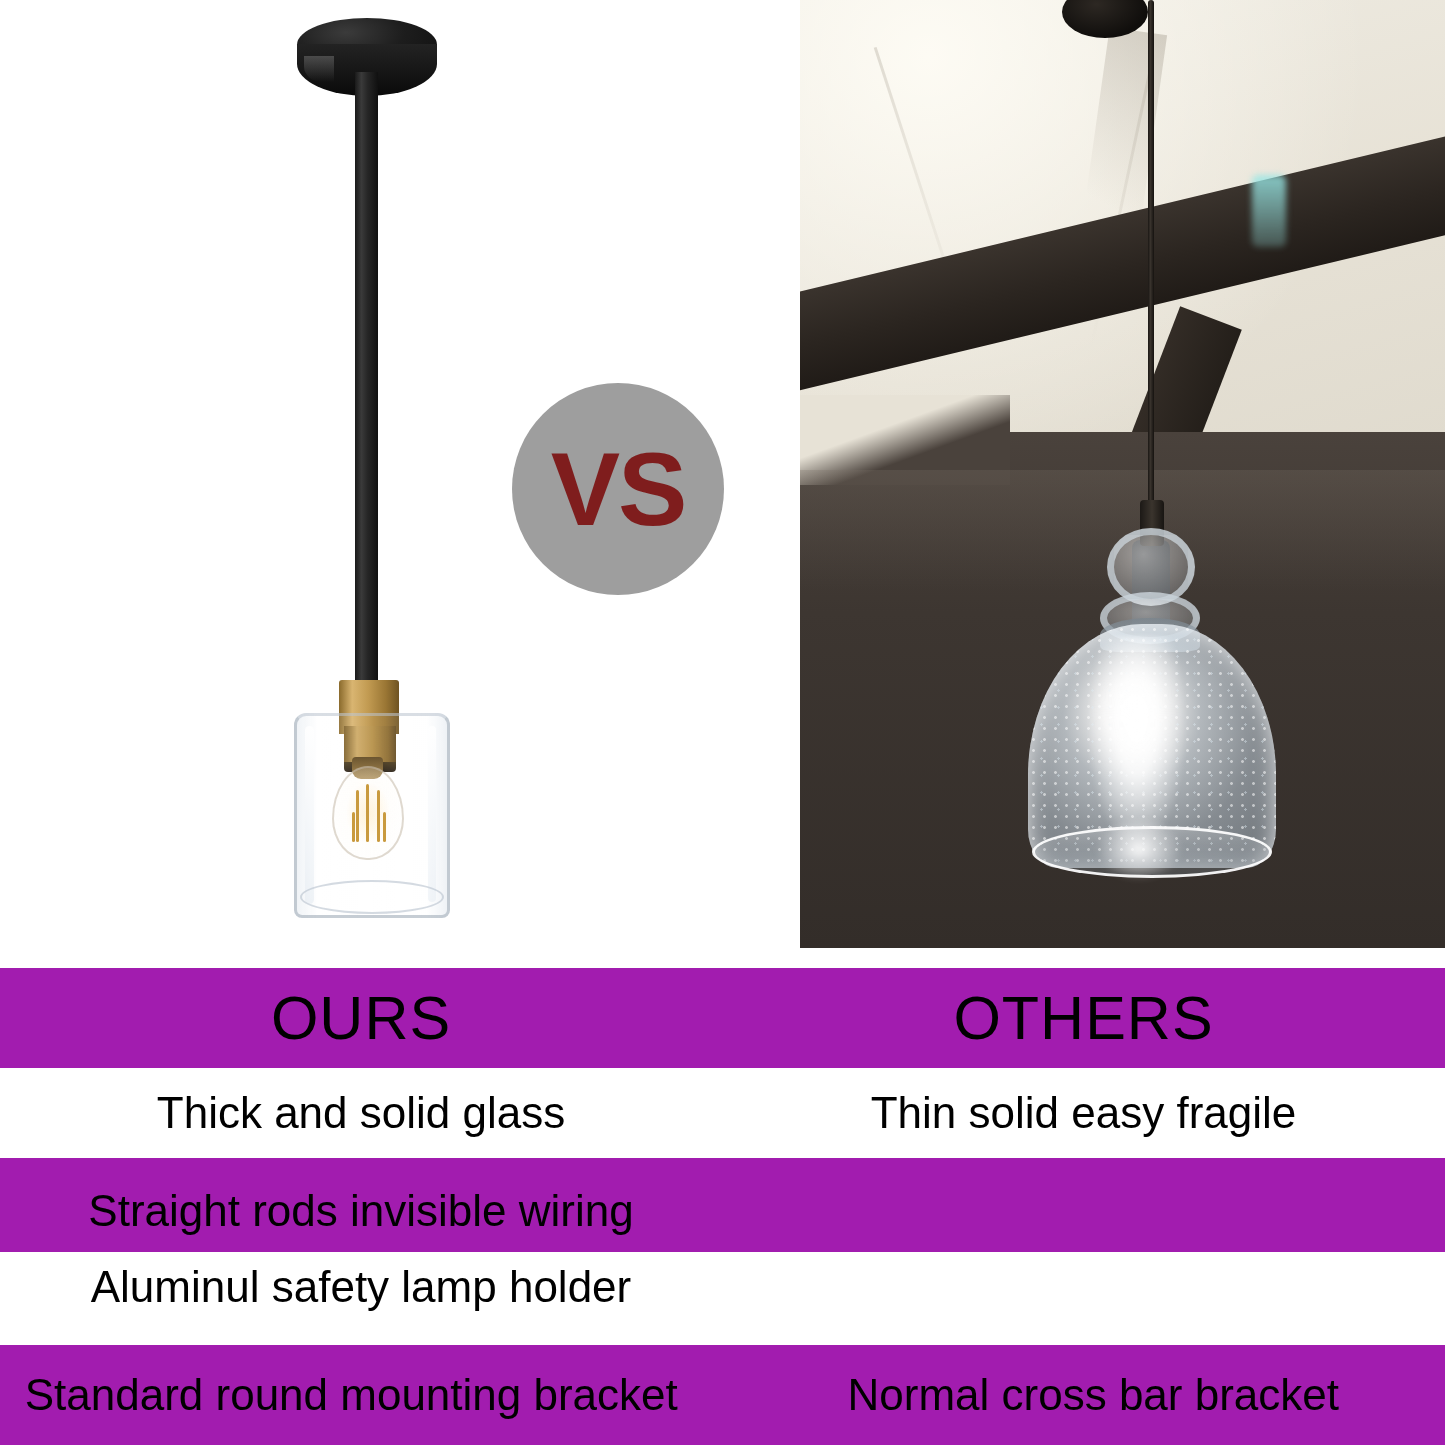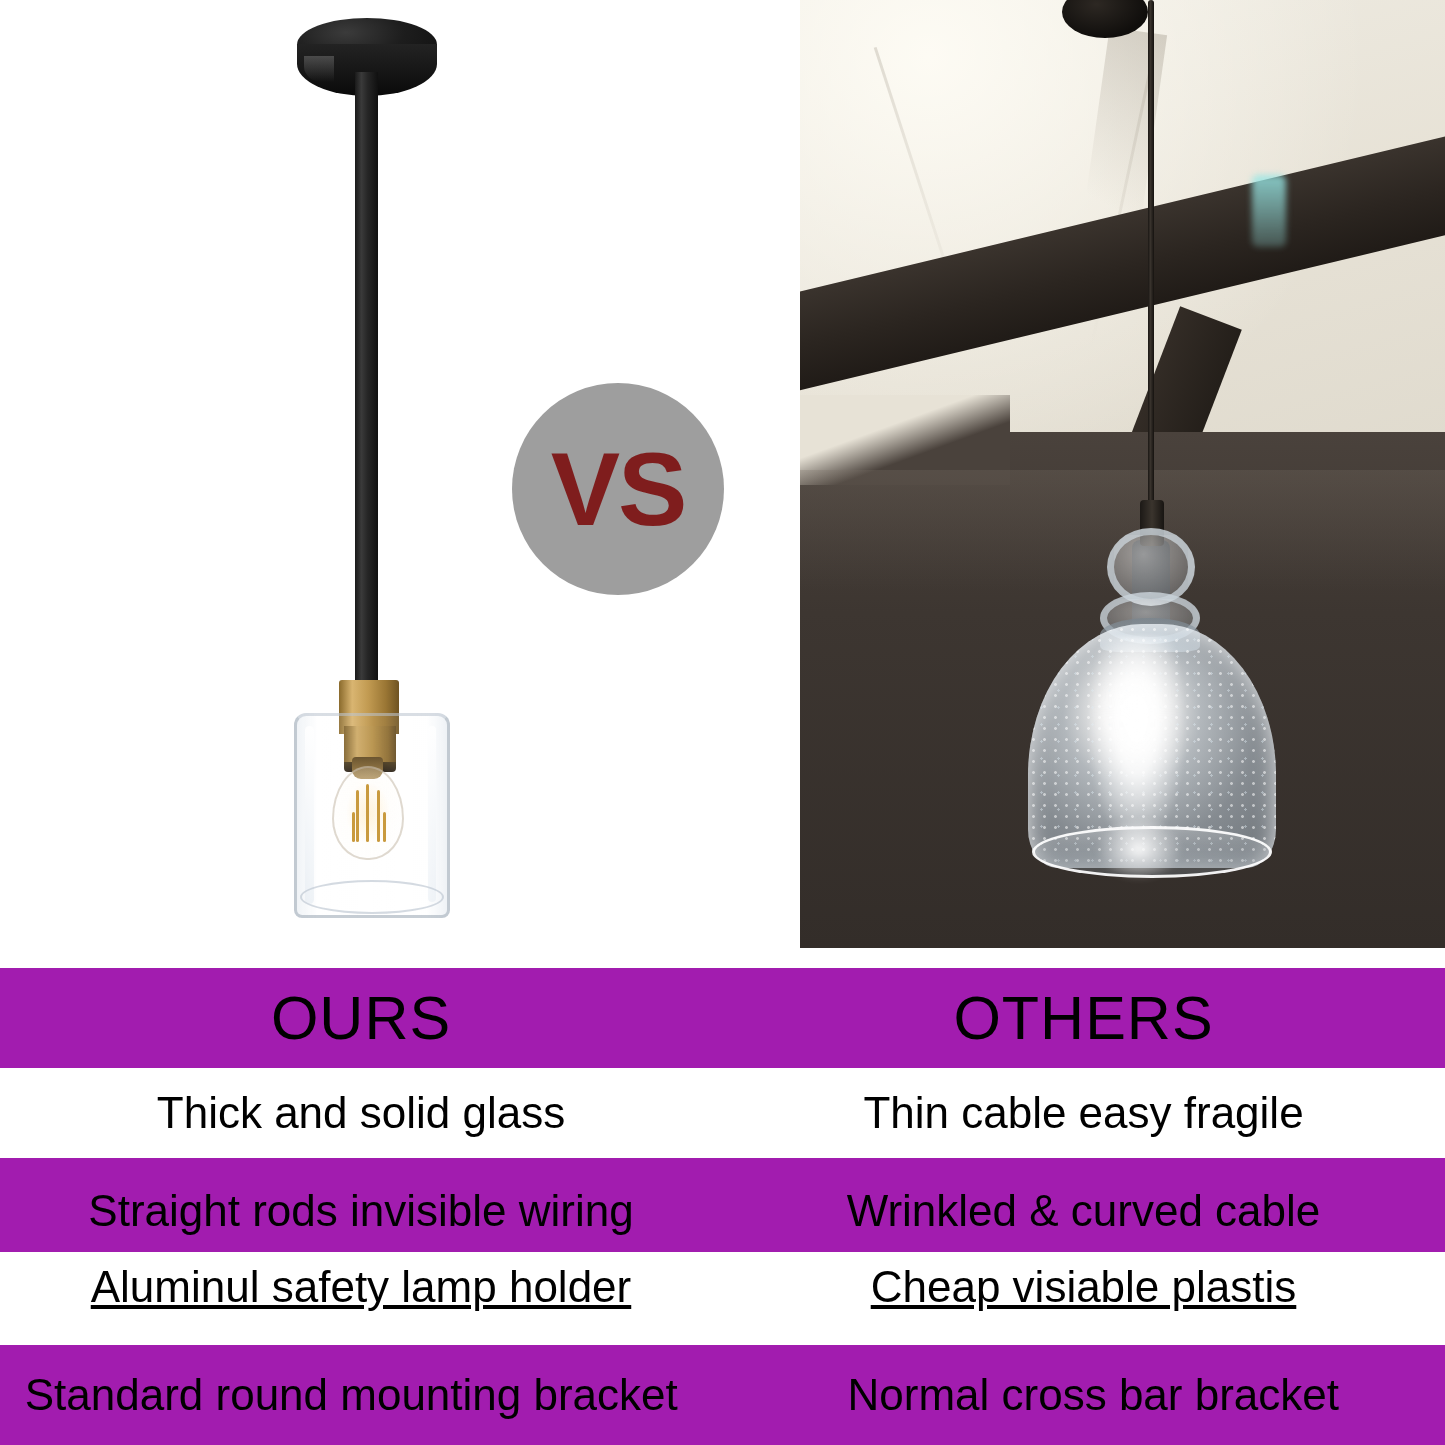--- a/index.html
+++ b/index.html
@@ -370,21 +370,21 @@
   }
   .cell.right { width: 723px; text-align: right; }
   #row-head { top: 10px; height: 100px; }
   #row-head .cell {
     font-size: 61px;
     letter-spacing: 1px;
     font-weight: normal;
   }
   #row-1 { top: 110px; height: 90px; }
   #row-2 { top: 200px; height: 106px; }
-  #row-3 { top: 294px; height: 70px; text-decoration: underline; }
+  #row-3 { top: 294px; height: 70px; }
   #row-4 { top: 387px; height: 100px; gap: 39px; }
   .trow.data .cell { font-size: 44px; }
 </style>
 </head>
 <body>
 
 <div id="page">
 
   <div id="hero">
 
@@ -449,31 +449,29 @@
 
   <div id="table">
 
     <div class="trow band" id="row-head">
       <div class="cell">OURS</div>
       <div class="cell right">OTHERS</div>
     </div>
 
     <div class="trow plain data" id="row-1">
       <div class="cell">Thick and solid glass</div>
-      <div class="cell right">Thin cable easy fragile</div>
+      <div class="cell right">Thin solid easy fragile</div>
     </div>
 
     <div class="trow band data" id="row-2">
       <div class="cell">Straight rods invisible wiring</div>
-      <div class="cell right">Wrinkled &amp; curved cable</div>
     </div>
 
     <div class="trow plain data" id="row-3">
       <div class="cell">Aluminul safety lamp holder</div>
-      <div class="cell right">Cheap visiable plastis</div>
     </div>
 
     <div class="trow band data" id="row-4">
       <div class="cell">Standard round mounting bracket</div>
       <div class="cell right">Normal cross bar bracket</div>
     </div>
 
   </div>
 </div>
 

